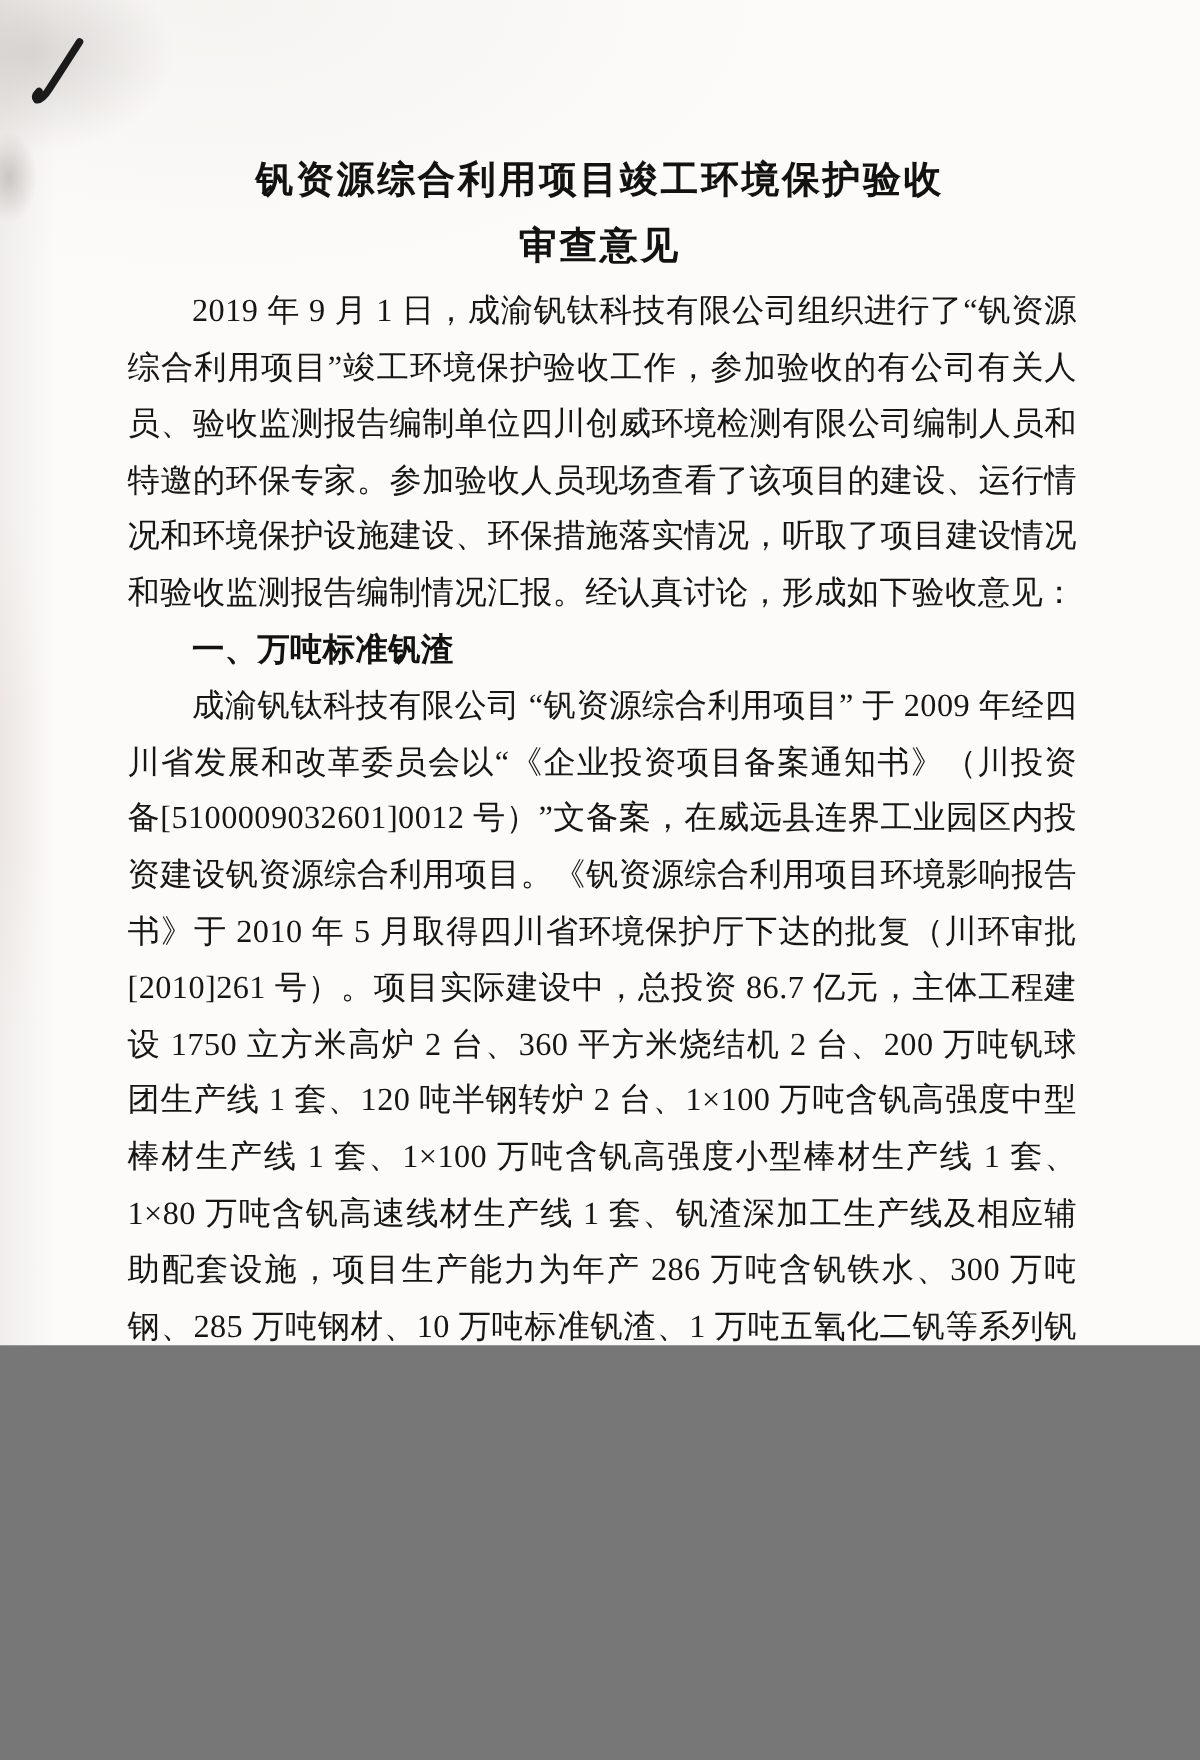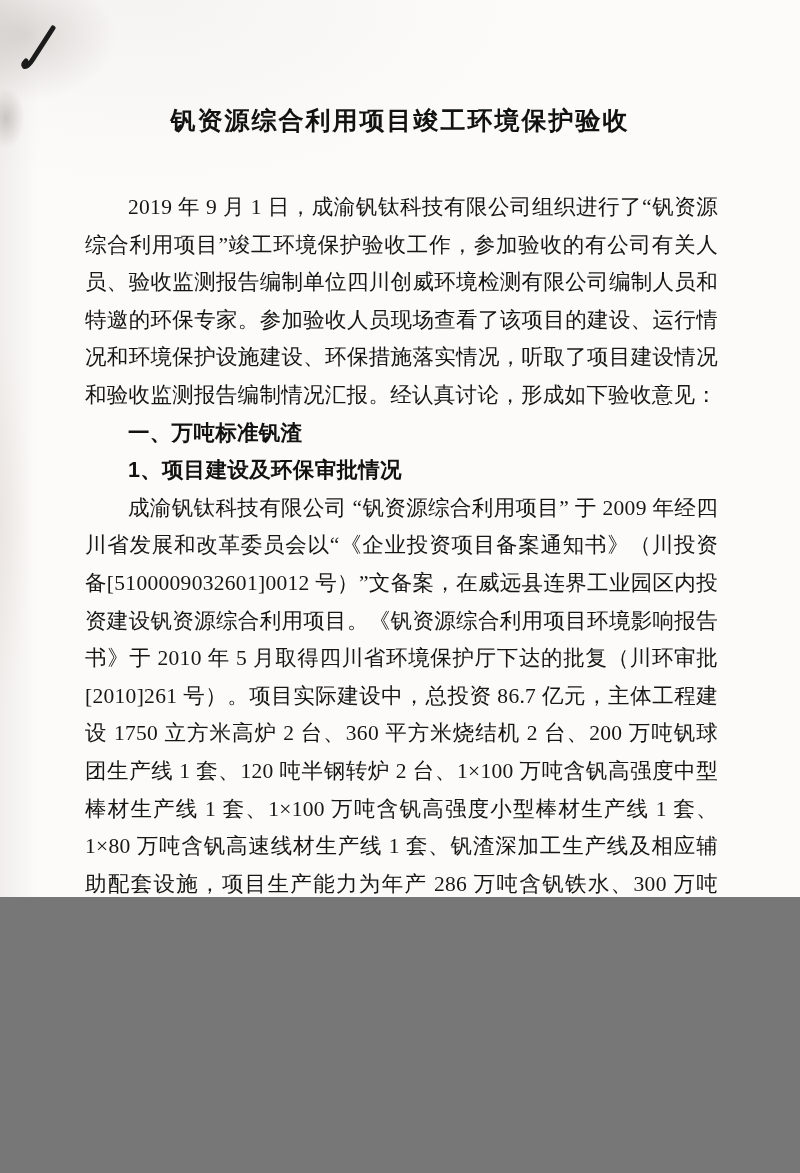--- a/index.html
+++ b/index.html
@@ -107,26 +107,26 @@
 <div class="page">
 
   <div class="pen-mark">
     <svg width="70" height="80" viewBox="0 0 70 80" xmlns="http://www.w3.org/2000/svg">
       <path d="M43 14 L23 45 Q18 53 14.5 52.5 Q12.5 50.5 16 47" fill="none" stroke="#1b1b1b" stroke-width="5" stroke-linecap="round" stroke-linejoin="round"></path>
     </svg>
   </div>
 
   <div class="title-block">
     <div>钒资源综合利用项目竣工环境保护验收</div>
+    <div>审查意见</div>
   </div>
 
   <div class="content">
     <p>2019 年 9 月 1 日，成渝钒钛科技有限公司组织进行了“钒资源综合利用项目”竣工环境保护验收工作，参加验收的有公司有关人员、验收监测报告编制单位四川创威环境检测有限公司编制人员和特邀的环保专家。参加验收人员现场查看了该项目的建设、运行情况和环境保护设施建设、环保措施落实情况，听取了项目建设情况和验收监测报告编制情况汇报。经认真讨论，形成如下验收意见：</p>
     <p class="heading">一、万吨标准钒渣</p>
-    <p class="heading">1、项目建设及环保审批情况</p>
     <p>成渝钒钛科技有限公司 “钒资源综合利用项目” 于 2009 年经四川省发展和改革委员会以“《企业投资项目备案通知书》（川投资备[5100009032601]0012 号）”文备案，在威远县连界工业园区内投资建设钒资源综合利用项目。《钒资源综合利用项目环境影响报告书》于 2010 年 5 月取得四川省环境保护厅下达的批复（川环审批[2010]261 号）。项目实际建设中，总投资 86.7 亿元，主体工程建设 1750 立方米高炉 2 台、360 平方米烧结机 2 台、200 万吨钒球团生产线 1 套、120 吨半钢转炉 2 台、1×100 万吨含钒高强度中型棒材生产线 1 套、1×100 万吨含钒高强度小型棒材生产线 1 套、1×80 万吨含钒高速线材生产线 1 套、钒渣深加工生产线及相应辅助配套设施，项目生产能力为年产 286 万吨含钒铁水、300 万吨钢、285 万吨钢材、10 万吨标准钒渣、1 万吨五氧化二钒等系列钒产品（其中 1 万吨五氧化二钒等系列钒产品已另行开展《钒系列产品深加工生产线项目》环评，其环评批复为“川环审批[2011]182 号”，不再纳入本项目范畴），建设内容较环评批复建设内容发生变化（属于重大变更)，根据“川办发[2015]90 号”，项目属于其中不符合规划要求，不符合补办环评手续的环保违法违规建设项目，其已建成生产设施及产能</p>
   </div>
 
   <div class="page-footer">1</div>
 
   <div class="qr">
     <svg width="58" height="58" viewBox="0 0 58 58" xmlns="http://www.w3.org/2000/svg">
         <rect x="0.00" y="0.00" width="2.91" height="2.91"></rect>
         <rect x="2.76" y="0.00" width="2.91" height="2.91"></rect>
         <rect x="5.52" y="0.00" width="2.91" height="2.91"></rect>

